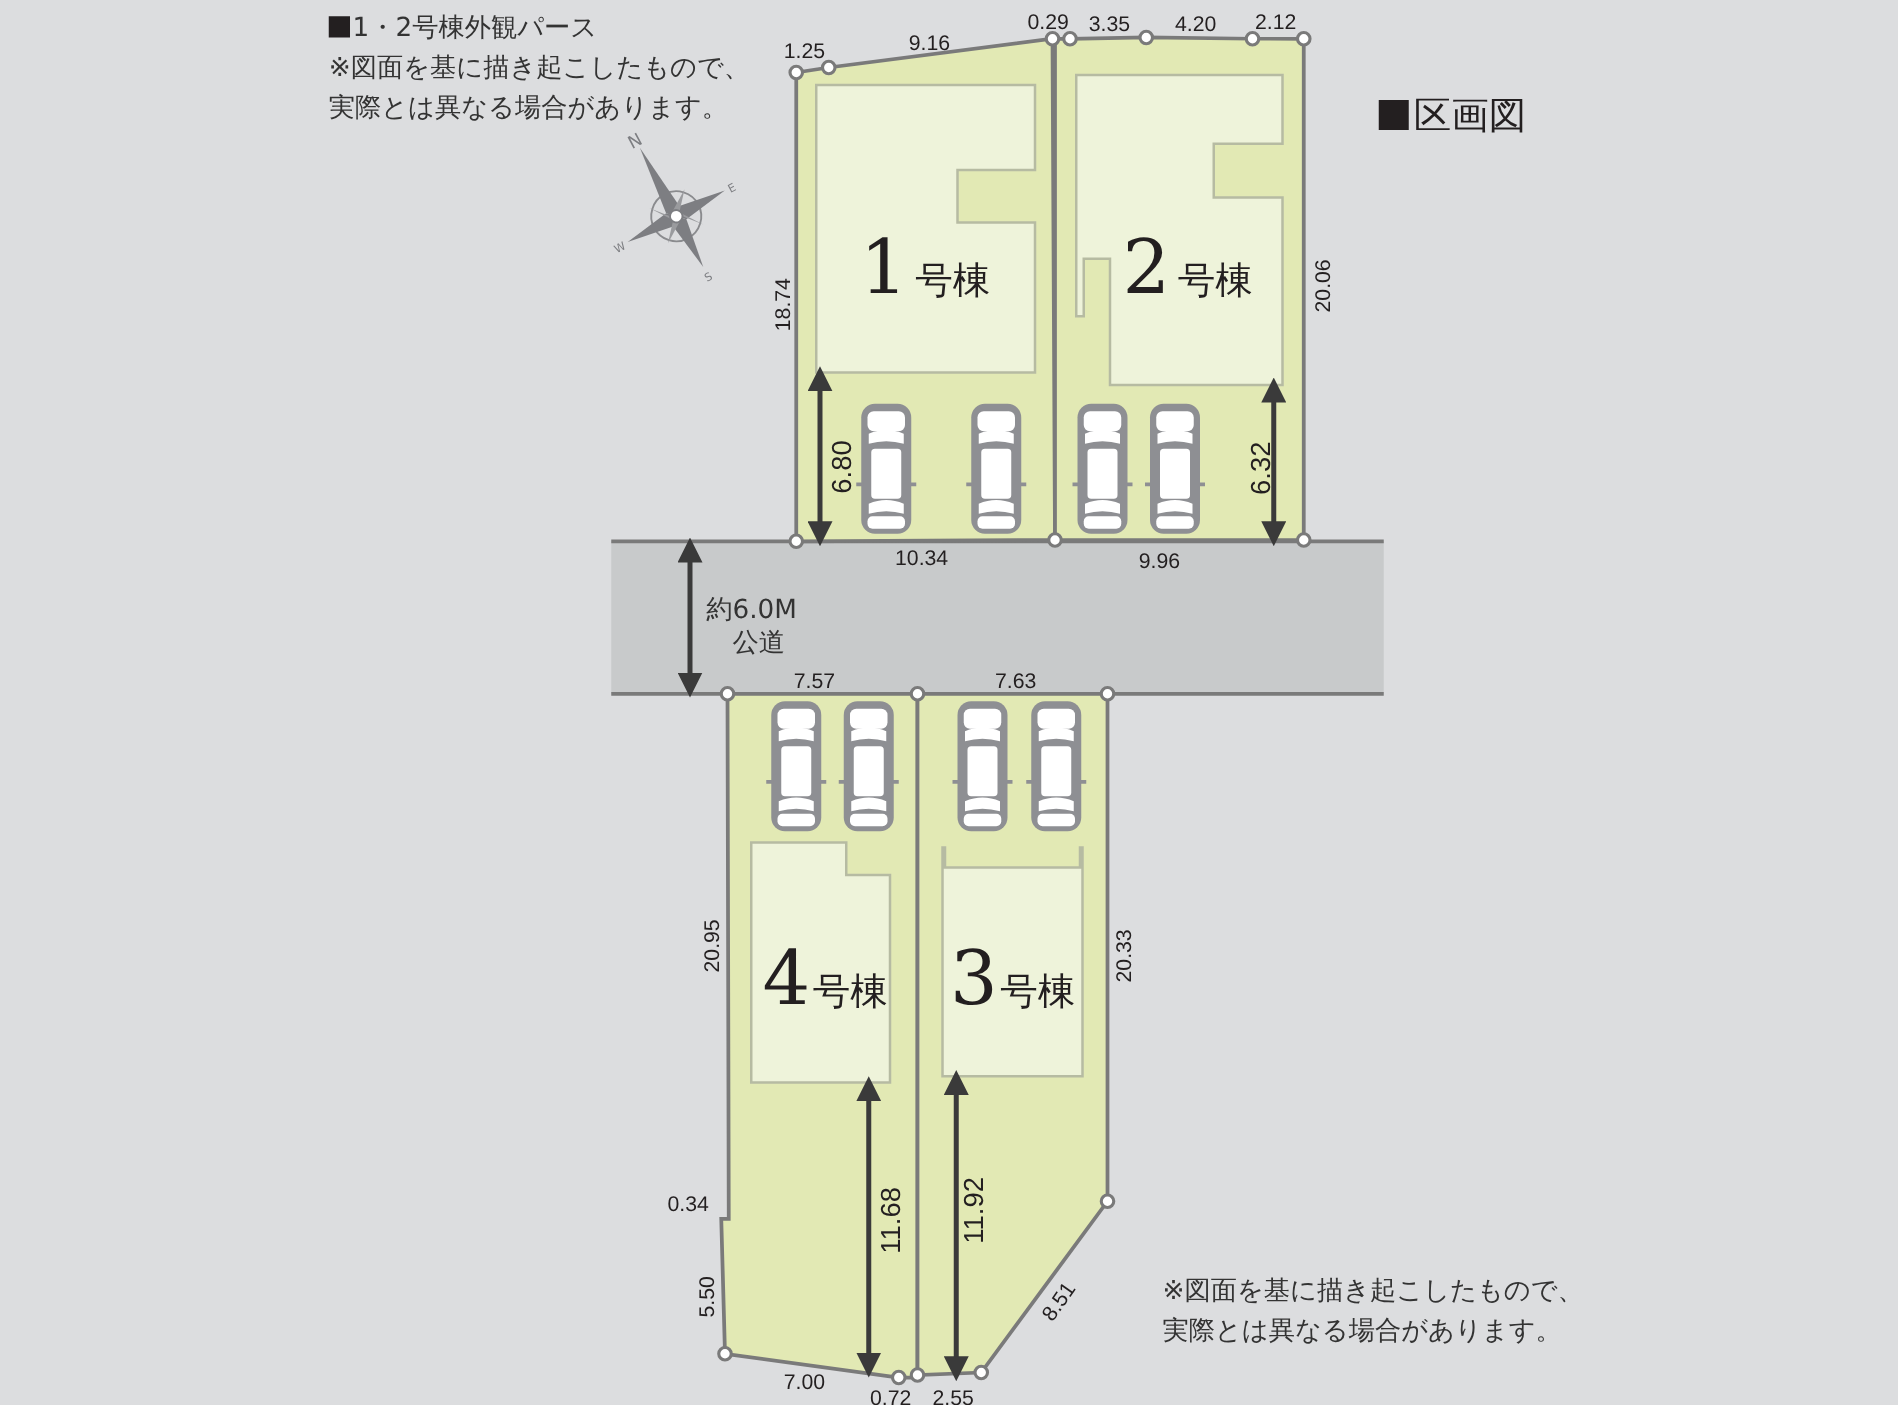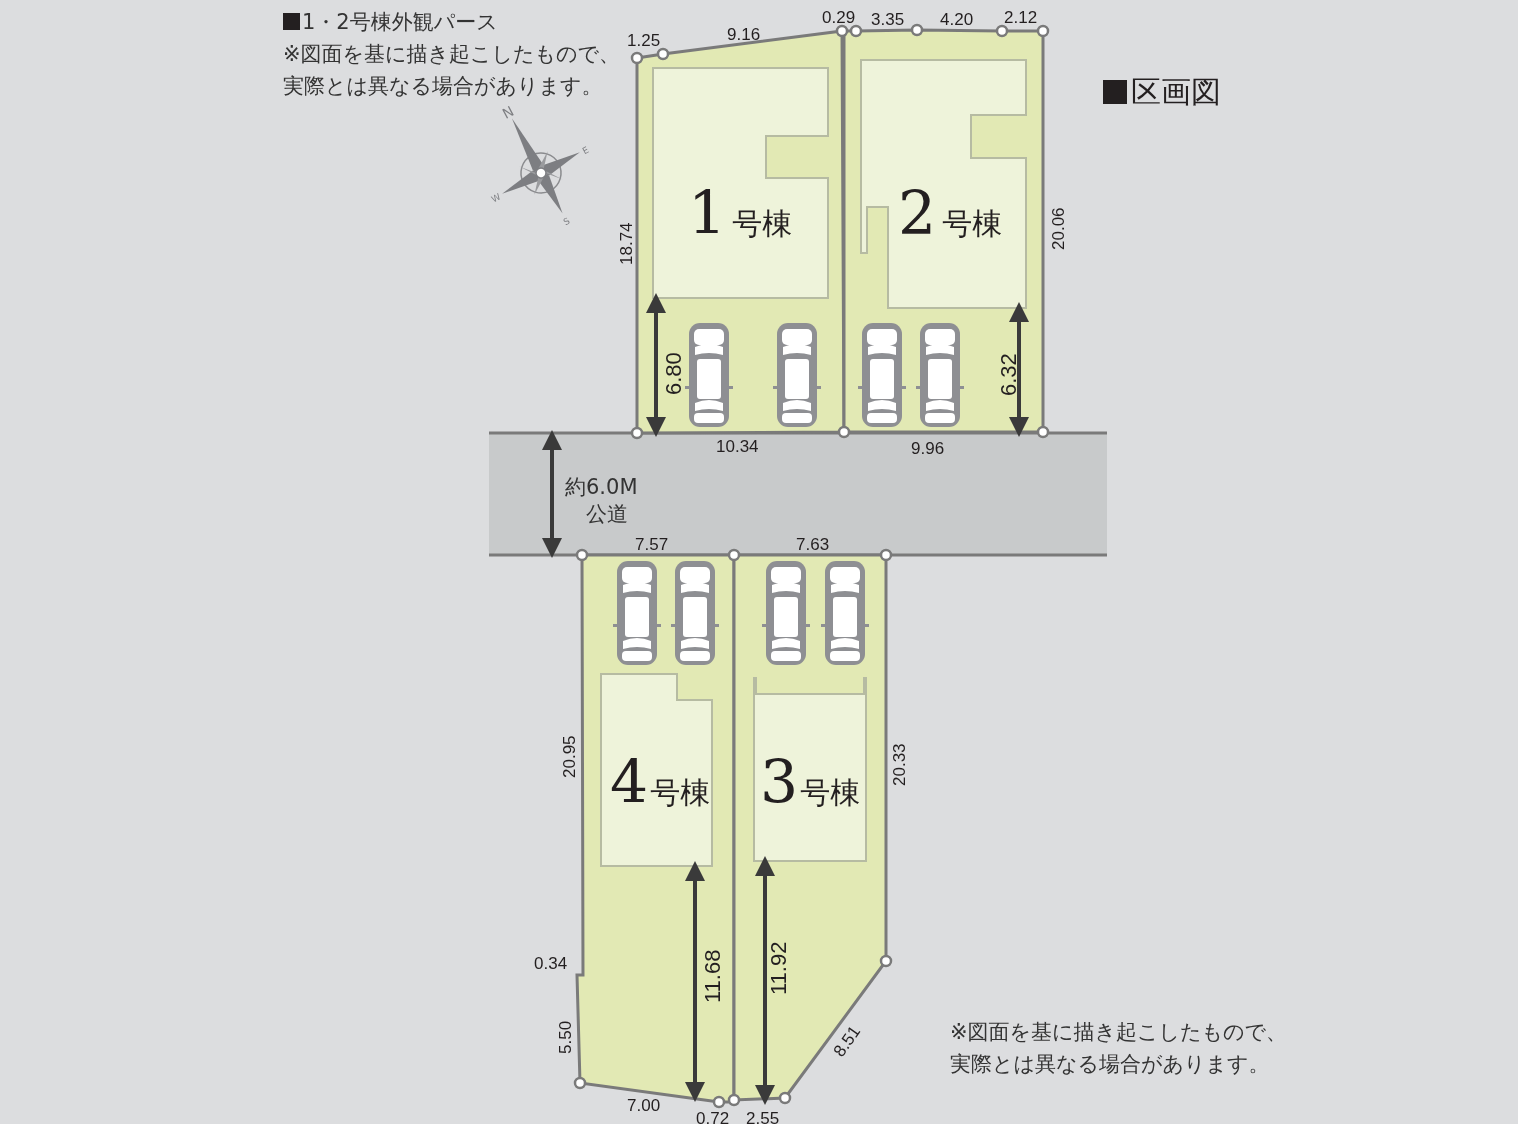--- a/index.html
+++ b/index.html
@@ -1,19 +1,19 @@
 <!DOCTYPE html>
 <html><head>
 <meta charset="utf-8">
 <style>
   html, body { margin:0; padding:0; }
   body { width:1518px; height:1124px; background:#dcdddf; position:relative; overflow:hidden;
          font-family:"Liberation Sans","DejaVu Sans",sans-serif; color:#231f20; }
   .abs { position:absolute; }
-  .note { font-family:"DejaVu Sans",sans-serif; font-size:21px; line-height:32px; color:#333; white-space:nowrap;margin-left:20px; }
+  .note { font-family:"DejaVu Sans",sans-serif; font-size:21px; line-height:32px; color:#333; white-space:nowrap; }
   .note .sq { display:inline-block; width:17px; height:17px; background:#231f20; vertical-align:-1px; margin-right:2px; }
   .title { font-family:Liberation Serif, serif; font-size:30px; color:#231f20; white-space:nowrap; }
   .title .sq { display:inline-block; width:24px; height:24px; background:#231f20; vertical-align:-2px; margin-right:4px; }
   svg { position:absolute; left:0; top:0; }
   .dim { font-family:"Liberation Sans","DejaVu Sans",sans-serif; font-size:17px; fill:#231f20; }
   .dimb { font-family:"Liberation Sans","DejaVu Sans",sans-serif; font-size:22px; fill:#231f20; }
   .bnum { font-family:"DejaVu Serif","Liberation Serif",serif; font-size:60px; fill:#231f20; }
   .bkan { font-family:"DejaVu Serif","Liberation Serif",serif; font-size:30px; fill:#231f20; }
   .road { font-family:"DejaVu Sans",sans-serif; font-size:21px; fill:#333; }
 </style>

